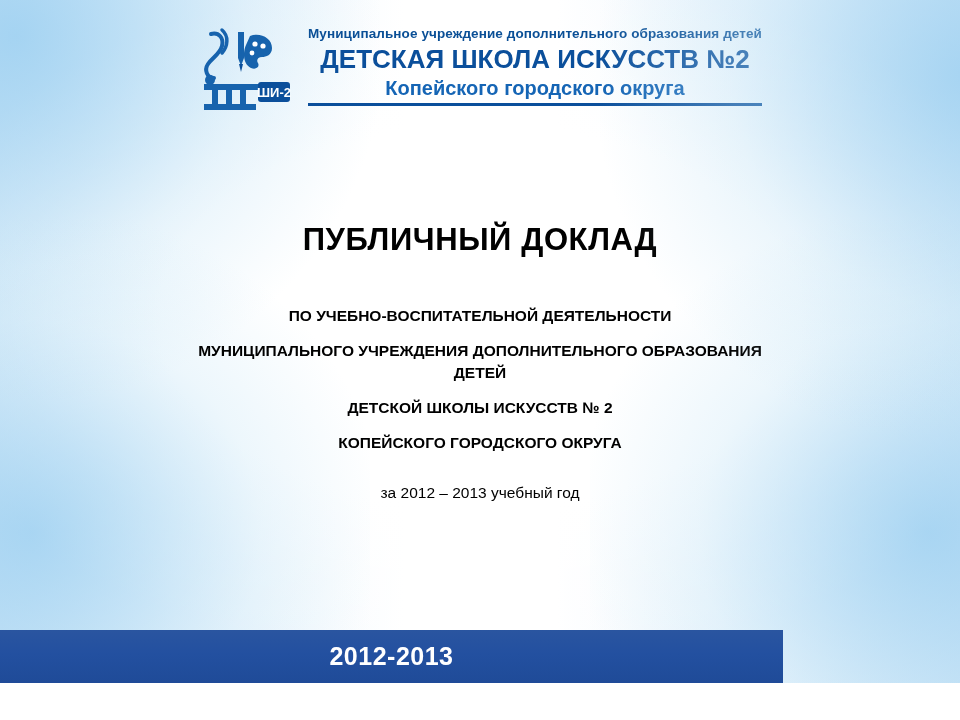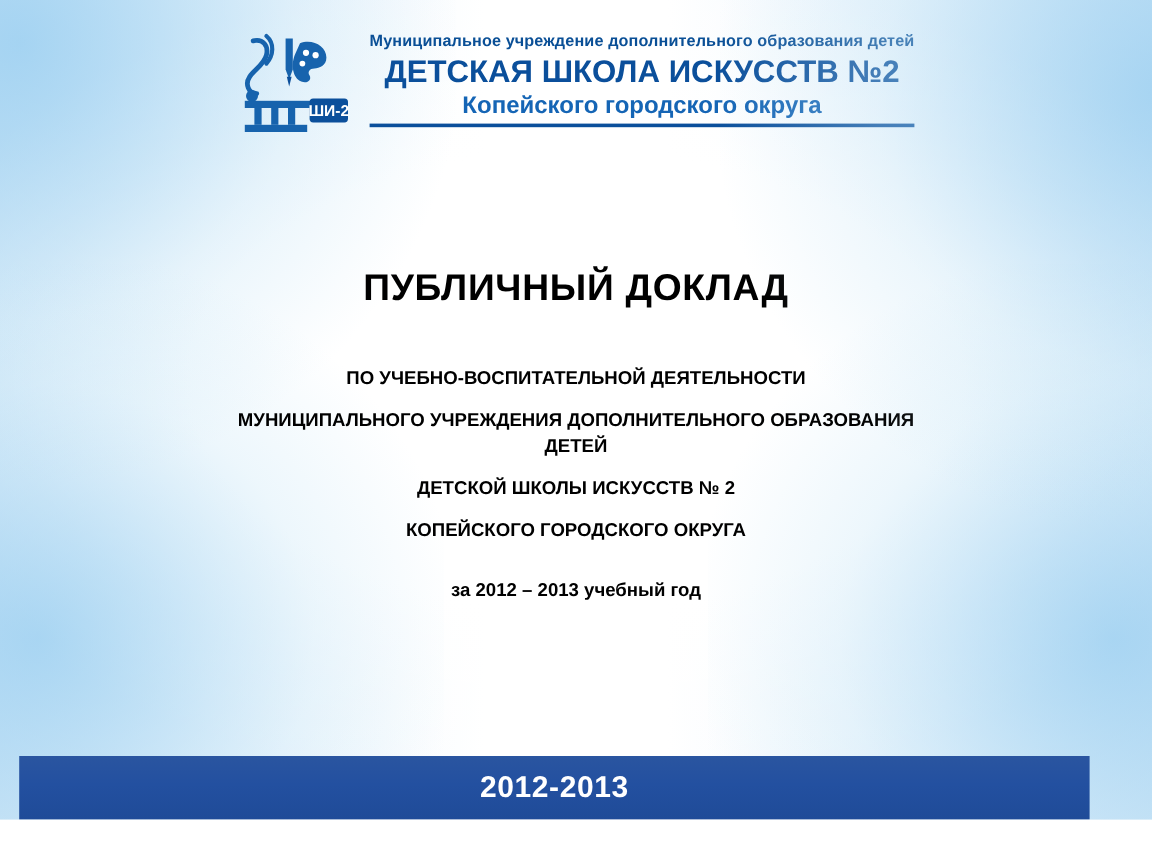--- a/index.html
+++ b/index.html
@@ -133,30 +133,30 @@
     color: #000000;
   }
   .sub-line {
     font-size: 15.5px;
     font-weight: bold;
     line-height: 1.42;
     margin-bottom: 13px;
   }
   .year-line {
     font-size: 15.5px;
-    font-weight: bold;
+    font-weight: normal;
     margin-top: 30px;
   }
 
   
   .footer-bar {
     position: absolute;
-    left: 16px;
+    left: 0;
     bottom: 37px;
-    width: 892px;
+    width: 783px;
     height: 53px;
     background: linear-gradient(to bottom, #2a55a0 0%, #2350a0 45%, #1f4b98 100%);
     display: flex;
     align-items: center;
     justify-content: center;
   }
   .footer-bar .footer-text {
     color: #ffffff;
     font-size: 25px;
     font-weight: bold;

